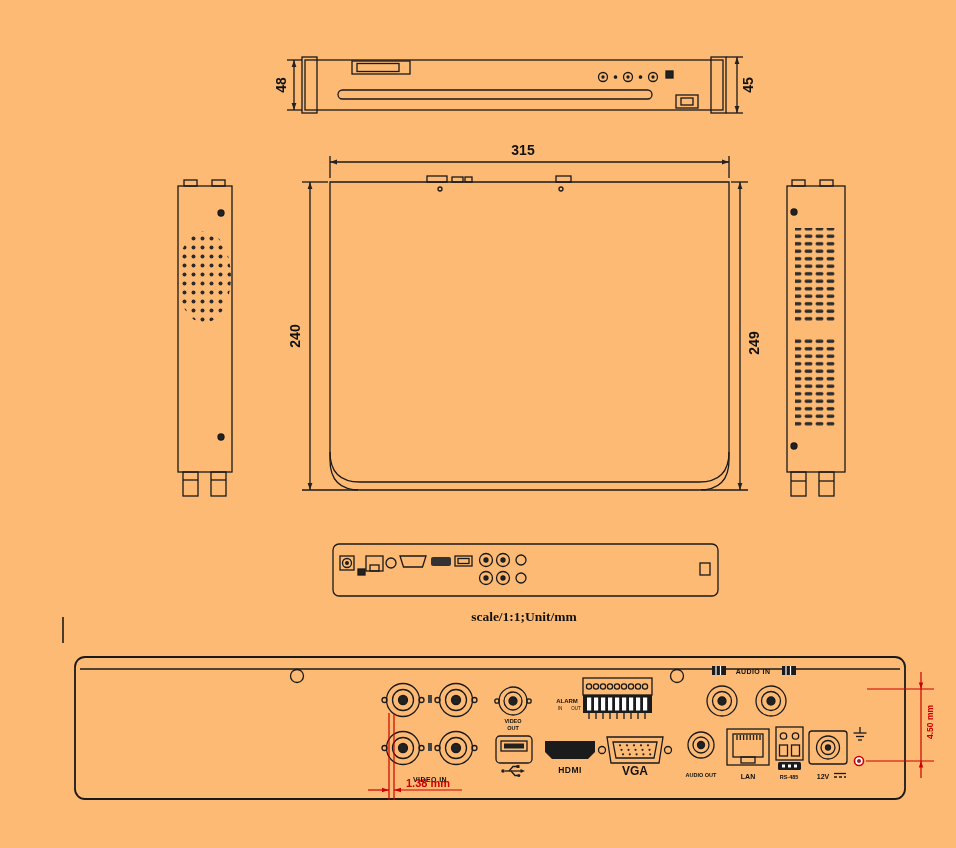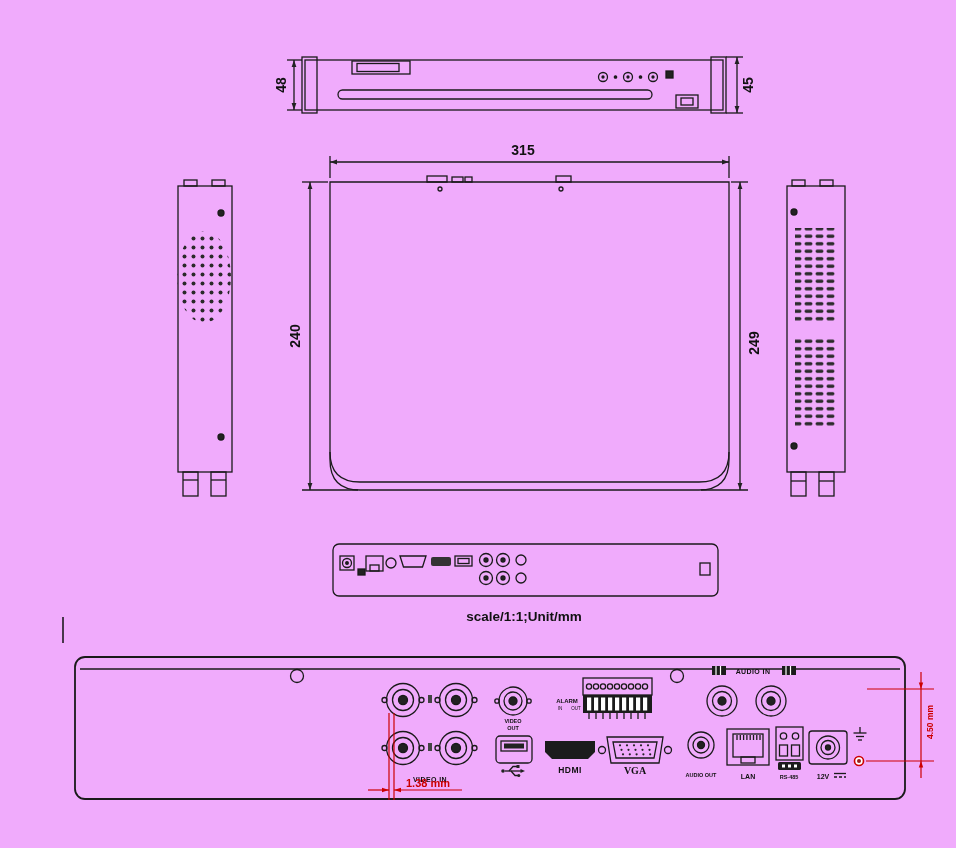--- a/index.html
+++ b/index.html
@@ -1,18 +1,18 @@
 <!DOCTYPE html>
 <html><head>
 <meta charset="utf-8">
 <style>
   * { margin:0; padding:0; box-sizing:border-box; }
   html,body { background:#fff; }
   body { width:956px; height:848px; position:relative; font-family:"Liberation Sans",sans-serif; }
-  .canvas { position:absolute; left:0; top:0; width:956px; height:848px; background:#f0abfc; overflow:hidden; }
+  .canvas { position:absolute; left:0; top:0; width:956px; height:848px; background:#fdba74; overflow:hidden; }
   svg.artwork { position:absolute; left:0; top:0; }
   .ln { stroke:#1a1a1a; fill:none; stroke-width:1.3; }
   .lbl { position:absolute; transform:translate(-50%,-50%); white-space:nowrap; color:#111; line-height:1; }
   .rot { transform:translate(-50%,-50%) rotate(-90deg); }
   .red { color:#cc0000; }
   .b { font-weight:700; }
 </style>
 </head>
 <body>
 
@@ -340,30 +340,30 @@
     <line x1="394" y1="790" x2="462" y2="790"></line>
     <polygon points="394,790 401,787.8 401,792.2" fill="#cc0000" stroke="none"></polygon>
   </g>
 </svg>
 
 <div class="lbl rot b" style="left:281px;top:85px;font-size:14px;">48</div>
 <div class="lbl rot b" style="left:748px;top:85px;font-size:14px;">45</div>
 <div class="lbl b" style="left:523px;top:150px;font-size:14px;">315</div>
 <div class="lbl rot b" style="left:295px;top:336px;font-size:14px;">240</div>
 <div class="lbl rot b" style="left:754px;top:343px;font-size:14px;">249</div>
-<div class="lbl b" style="left:524px;top:617px;font-size:13.5px;">scale/1:1;Unit/mm</div>
+<div class="lbl b" style="left:524px;top:617px;font-size:13.5px;font-family:Liberation Serif, serif;">scale/1:1;Unit/mm</div>
 
 <div class="lbl b" style="left:430px;top:779px;font-size:7px;letter-spacing:.4px;">VIDEO IN</div>
 <div class="lbl b" style="left:513px;top:722px;font-size:5.5px;">VIDEO</div>
 <div class="lbl b" style="left:513px;top:729px;font-size:5.5px;">OUT</div>
 <div class="lbl b" style="left:567px;top:701px;font-size:6px;">ALARM</div>
 <div class="lbl" style="left:560px;top:709px;font-size:4.5px;">IN</div>
 <div class="lbl" style="left:576px;top:709px;font-size:4.5px;">OUT</div>
 <div class="lbl b" style="left:570px;top:770px;font-size:8.5px;letter-spacing:.5px;text-align:right;">HDMI</div>
-<div class="lbl b" style="left:635px;top:771px;font-size:10px;font-family:Liberation Serif, serif;">VGA</div>
+<div class="lbl b" style="left:635px;top:771px;font-size:12px;">VGA</div>
 <div class="lbl b" style="left:753px;top:671px;font-size:7px;letter-spacing:.4px;">AUDIO IN</div>
 <div class="lbl b" style="left:701px;top:776px;font-size:5.5px;">AUDIO OUT</div>
 <div class="lbl b" style="left:748px;top:776px;font-size:7px;">LAN</div>
 <div class="lbl b" style="left:789px;top:778px;font-size:5.5px;">RS-485</div>
 <div class="lbl b" style="left:823px;top:776px;font-size:7px;">12V</div>
 
 <div class="lbl red b" style="left:428px;top:783px;font-size:11px;">1.38 mm</div>
 <div class="lbl red b rot" style="left:930px;top:722px;font-size:8.5px;">4.50 mm</div>
 
 </div>

